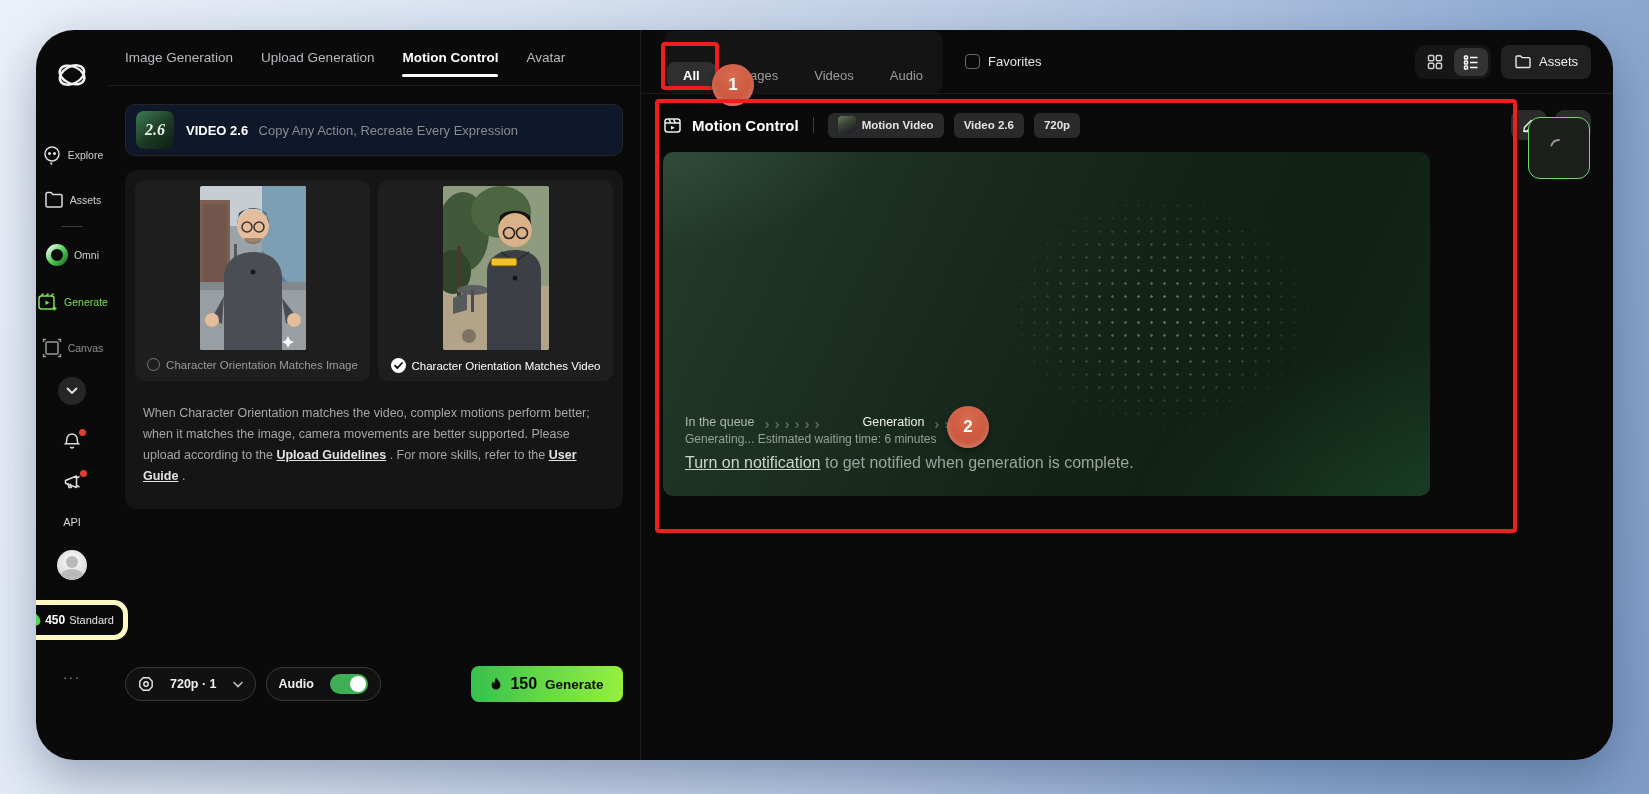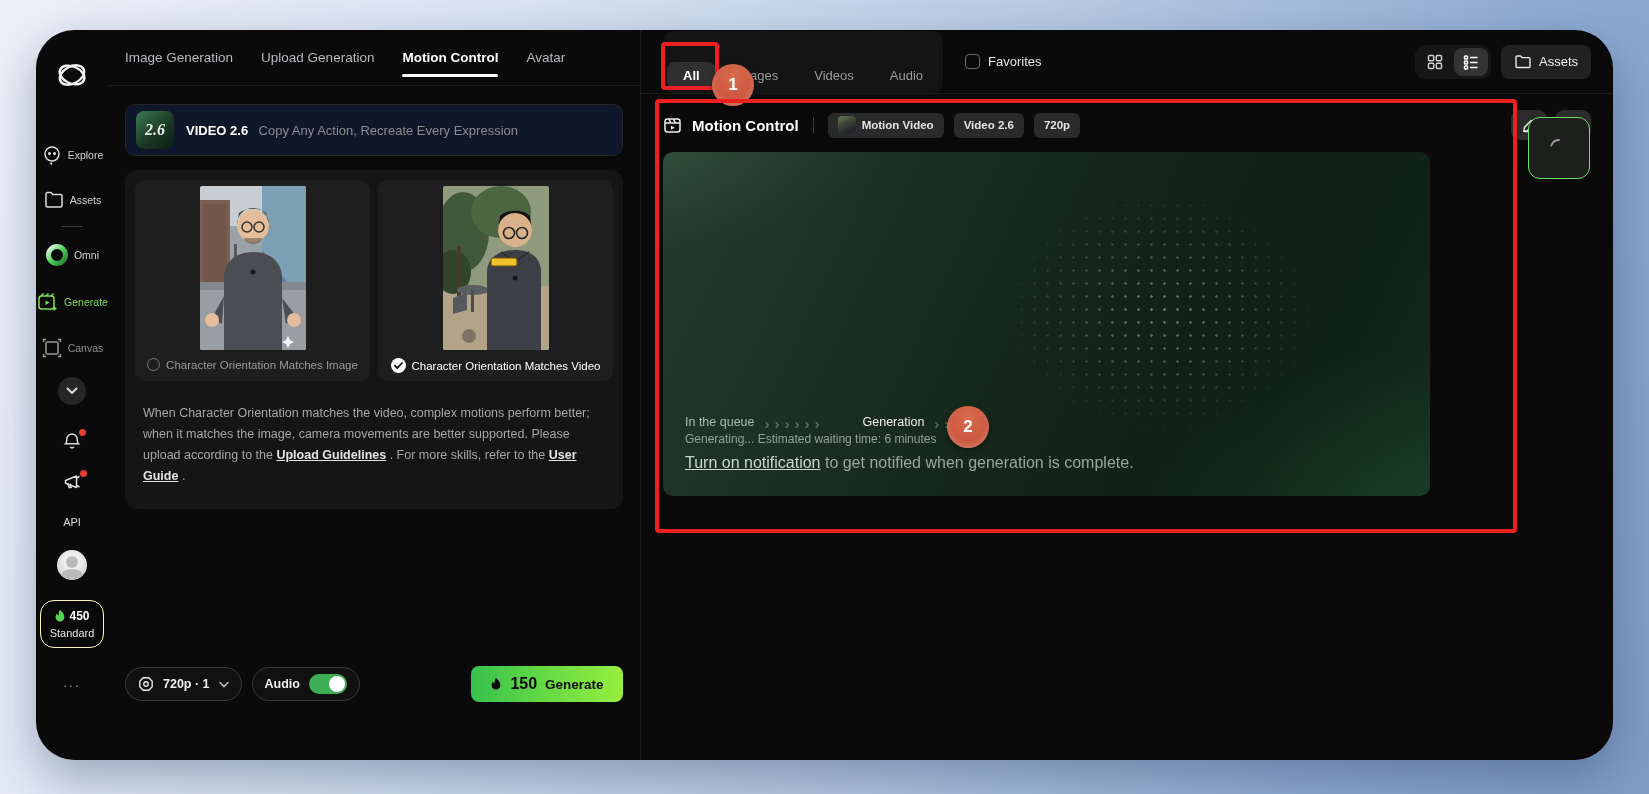--- a/index.html
+++ b/index.html
@@ -22,21 +22,21 @@
   .side-item.dim .lbl { color:#8f8f8f; }
   .side-item.active .lbl { color:#7fdd57; }
   .side-div { width:22px; height:1px; background:#3a3a3a; margin:16px 0; }
   .circle-btn { width:28px; height:28px; border-radius:50%; background:#262626; display:flex; align-items:center; justify-content:center; cursor:pointer; }
   .icon-wrap { position:relative; display:flex; cursor:pointer; }
   .red-dot { position:absolute; top:-2px; right:-4px; width:7px; height:7px; border-radius:50%; background:#e53e30; }
   .api { font-size:11px; color:#d6d6d6; cursor:pointer; }
   .avatar { width:30px; height:30px; border-radius:50%; background:radial-gradient(circle at 50% 38%,#f0f0f0 0 28%,#d9d9d9 70%,#c4c4c4); position:relative; overflow:hidden; cursor:pointer; }
   .avatar::before { content:""; position:absolute; left:9px; top:6px; width:12px; height:12px; border-radius:50%; background:#b9b9b9; }
   .avatar::after { content:""; position:absolute; left:4px; top:19px; width:22px; height:14px; border-radius:50%; background:#b9b9b9; }
-  .credits-card { border:1px solid #fef9c3; border-radius:14px; padding:8px 9px; display:flex; flex-direction:column; align-items:center; gap:4px; cursor:pointer; }
+  .credits-card { border:5px solid #fef9c3; border-radius:14px; padding:8px 9px; display:flex; flex-direction:row; align-items:center; gap:4px; cursor:pointer; }
   .credits-row { display:flex; align-items:center; gap:3px; font-size:12px; font-weight:bold; color:#fff; }
   .plan { font-size:11px; color:#e3e3e3; }
   .more-dots { color:#8a8a8a; font-size:14px; letter-spacing:2px; cursor:pointer; }
   
   .left-panel { position:absolute; left:72px; top:0; width:532px; height:100%; }
   .v-divider { position:absolute; left:604px; top:0; width:1px; height:100%; background:#1d1d1d; }
   .lp-tabs { display:flex; gap:28px; padding:0 17px; height:56px; align-items:center; border-bottom:1px solid #1c1c1c; }
   .lp-tab { font-size:13.5px; color:#b6b9bd; cursor:pointer; position:relative; padding:6px 0; }
   .lp-tab.active { color:#fff; font-weight:bold; }
   .lp-tab.active::after { content:""; position:absolute; left:0; right:0; bottom:-6px; height:3px; border-radius:2px; background:#fff; }
@@ -48,21 +48,21 @@
   .options-row { display:flex; gap:8px; }
   .option-tile { flex:1; background:#1e1e1e; border-radius:10px; padding:6px 6px 8px; cursor:pointer; }
   .photo { width:106px; height:164px; margin:0 auto; border-radius:2px; overflow:hidden; display:block; }
   .opt-label-row { display:flex; align-items:center; justify-content:center; gap:6px; margin-top:8px; }
   .opt-label { font-size:11.5px; color:#fff; }
   .option-tile.unselected .opt-label { color:#9a9a9a; }
   .radio-empty { width:13px; height:13px; border-radius:50%; border:1.5px solid #777; }
   .desc { margin:22px 8px 0; font-size:12.5px; line-height:21px; color:#a6a6a6; }
   .desc a { color:#e3e3e3; font-weight:bold; text-decoration:underline; cursor:pointer; }
   .lp-controls { position:absolute; left:17px; right:17px; bottom:58px; display:flex; align-items:center; }
-  .pill { height:34px; border:1px solid #3a3a3a; border-radius:17px; display:flex; align-items:center; gap:9px; padding:16px 12px; cursor:pointer; background:#111; }
+  .pill { height:34px; border:1px solid #3a3a3a; border-radius:17px; display:flex; align-items:center; gap:16px; padding:16px 12px; cursor:pointer; background:#111; }
   .pill .ptxt { font-size:12.5px; color:#f0f0f0; font-weight:bold; }
   .pill + .pill { margin-left:10px; }
   .toggle { width:38px; height:20px; border-radius:10px; background:#3fae54; position:relative; cursor:pointer; }
   .toggle::after { content:""; position:absolute; right:2px; top:2px; width:16px; height:16px; border-radius:50%; background:#fff; }
   .generate-btn { margin-left:auto; width:152px; height:36px; border:none; border-radius:8px; background:linear-gradient(90deg,#36c04e 0%,#62d845 45%,#96ef3e 100%); display:flex; align-items:center; justify-content:center; gap:8px; cursor:pointer; font-family:inherit; }
   .generate-btn .cost { font-size:16px; font-weight:bold; color:#0a0a0a; }
   .generate-btn .glabel { font-size:13.5px; font-weight:bold; color:#0a0a0a; }
   
   .right-panel { position:absolute; left:605px; top:0; right:0; height:100%; }
   .rp-top { display:flex; align-items:center; height:64px; padding:0 22px; border-bottom:1px solid #1c1c1c; }

